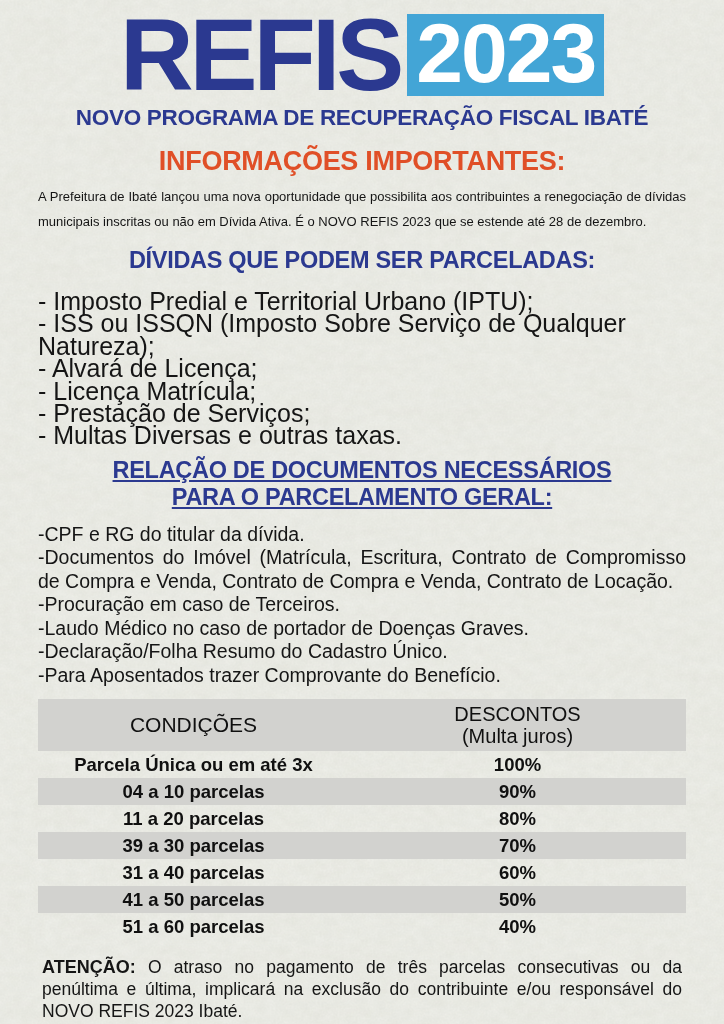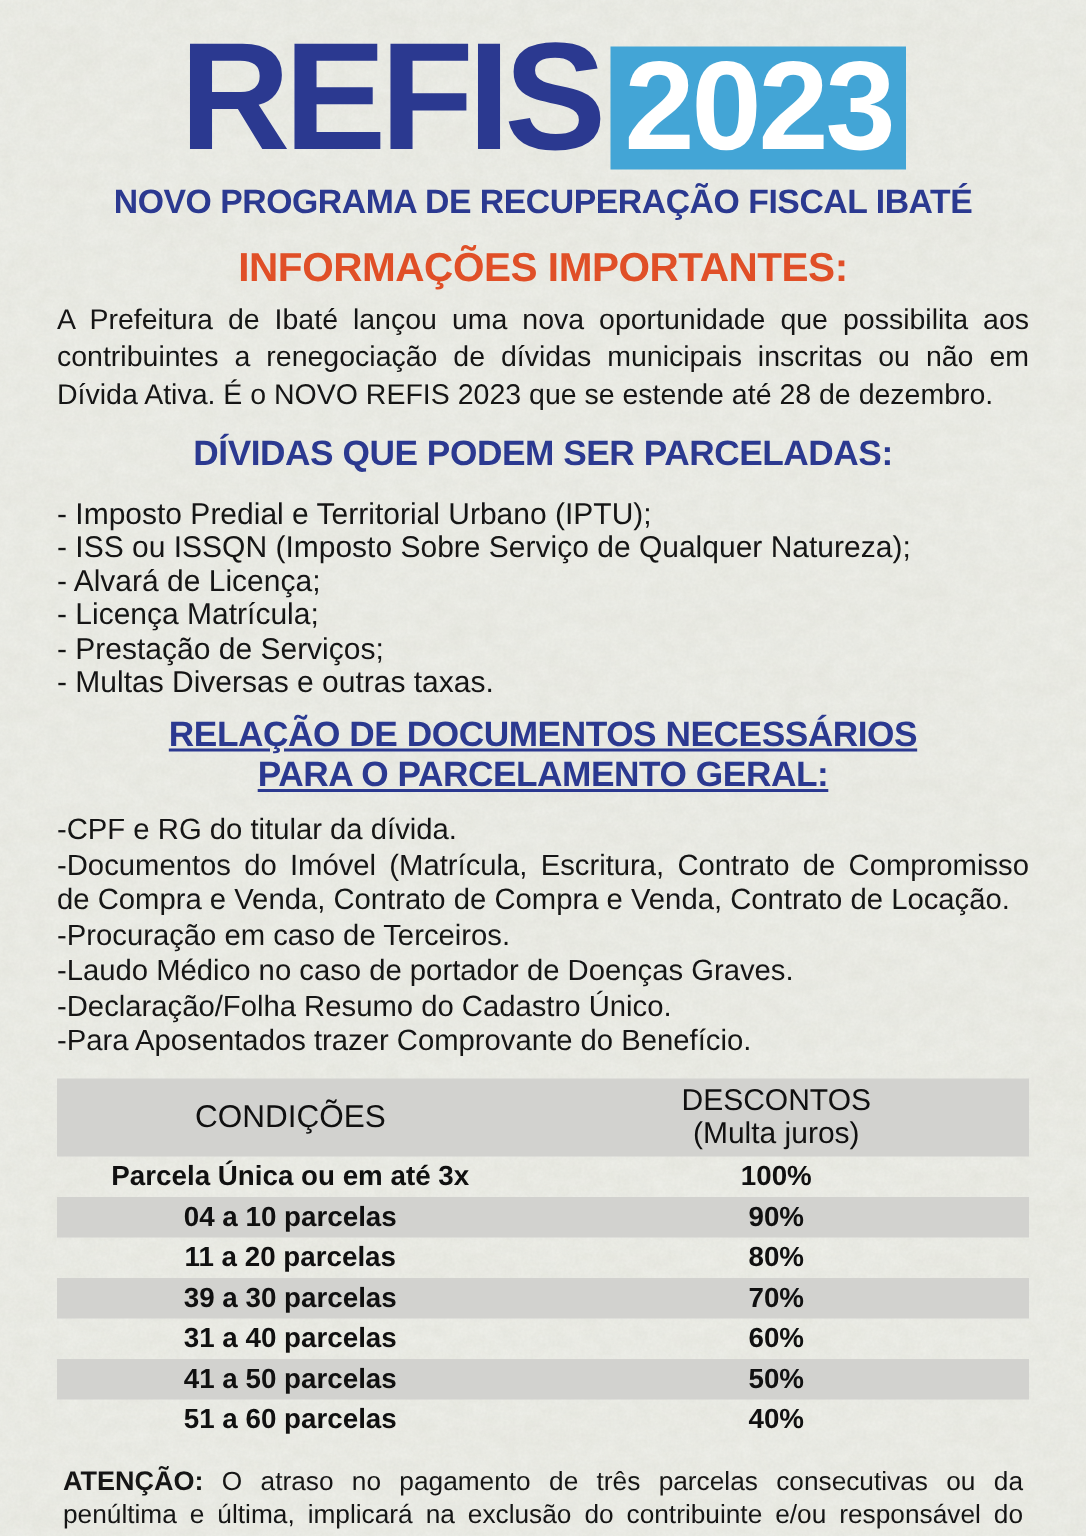--- a/index.html
+++ b/index.html
@@ -31,21 +31,20 @@
     margin-left:7px;
     background:#43a5d6;
     color:#ffffff;
     font-weight:bold;
     font-size:84px;
     line-height:1;
     height:78px;
     display:flex;align-items:center;
     padding:0 9px 4px 9px;
     letter-spacing:-2px;
-    margin-top:17px;
   }
   .subtitle{
     text-align:center;
     color:#2b3990;
     font-weight:bold;
     font-size:22.5px;
     line-height:26px;
     margin-top:9px;
     letter-spacing:-0.3px;
   }
@@ -65,28 +64,28 @@
     font-weight:bold;
     font-size:23.5px;
     line-height:27px;
     text-align:center;
     letter-spacing:-0.3px;
   }
 
   
   .intro{
     margin:8px 38px 6px;
-    font-size:19px;
+    font-size:13px;
     line-height:25px;
     text-align:justify;
   }
   .debts-title{margin-top:13px;}
   .debt-list{
     margin:16px 38px 0;
-    font-size:20px;
+    font-size:25px;
     line-height:22.4px;
   }
   .docs-title{margin-top:10px;text-decoration:underline;}
   .doc-list{
     margin:12px 38px 0;
     font-size:19.5px;
     line-height:23.5px;
     text-align:justify;
   }
   .list-item{display:block;}

